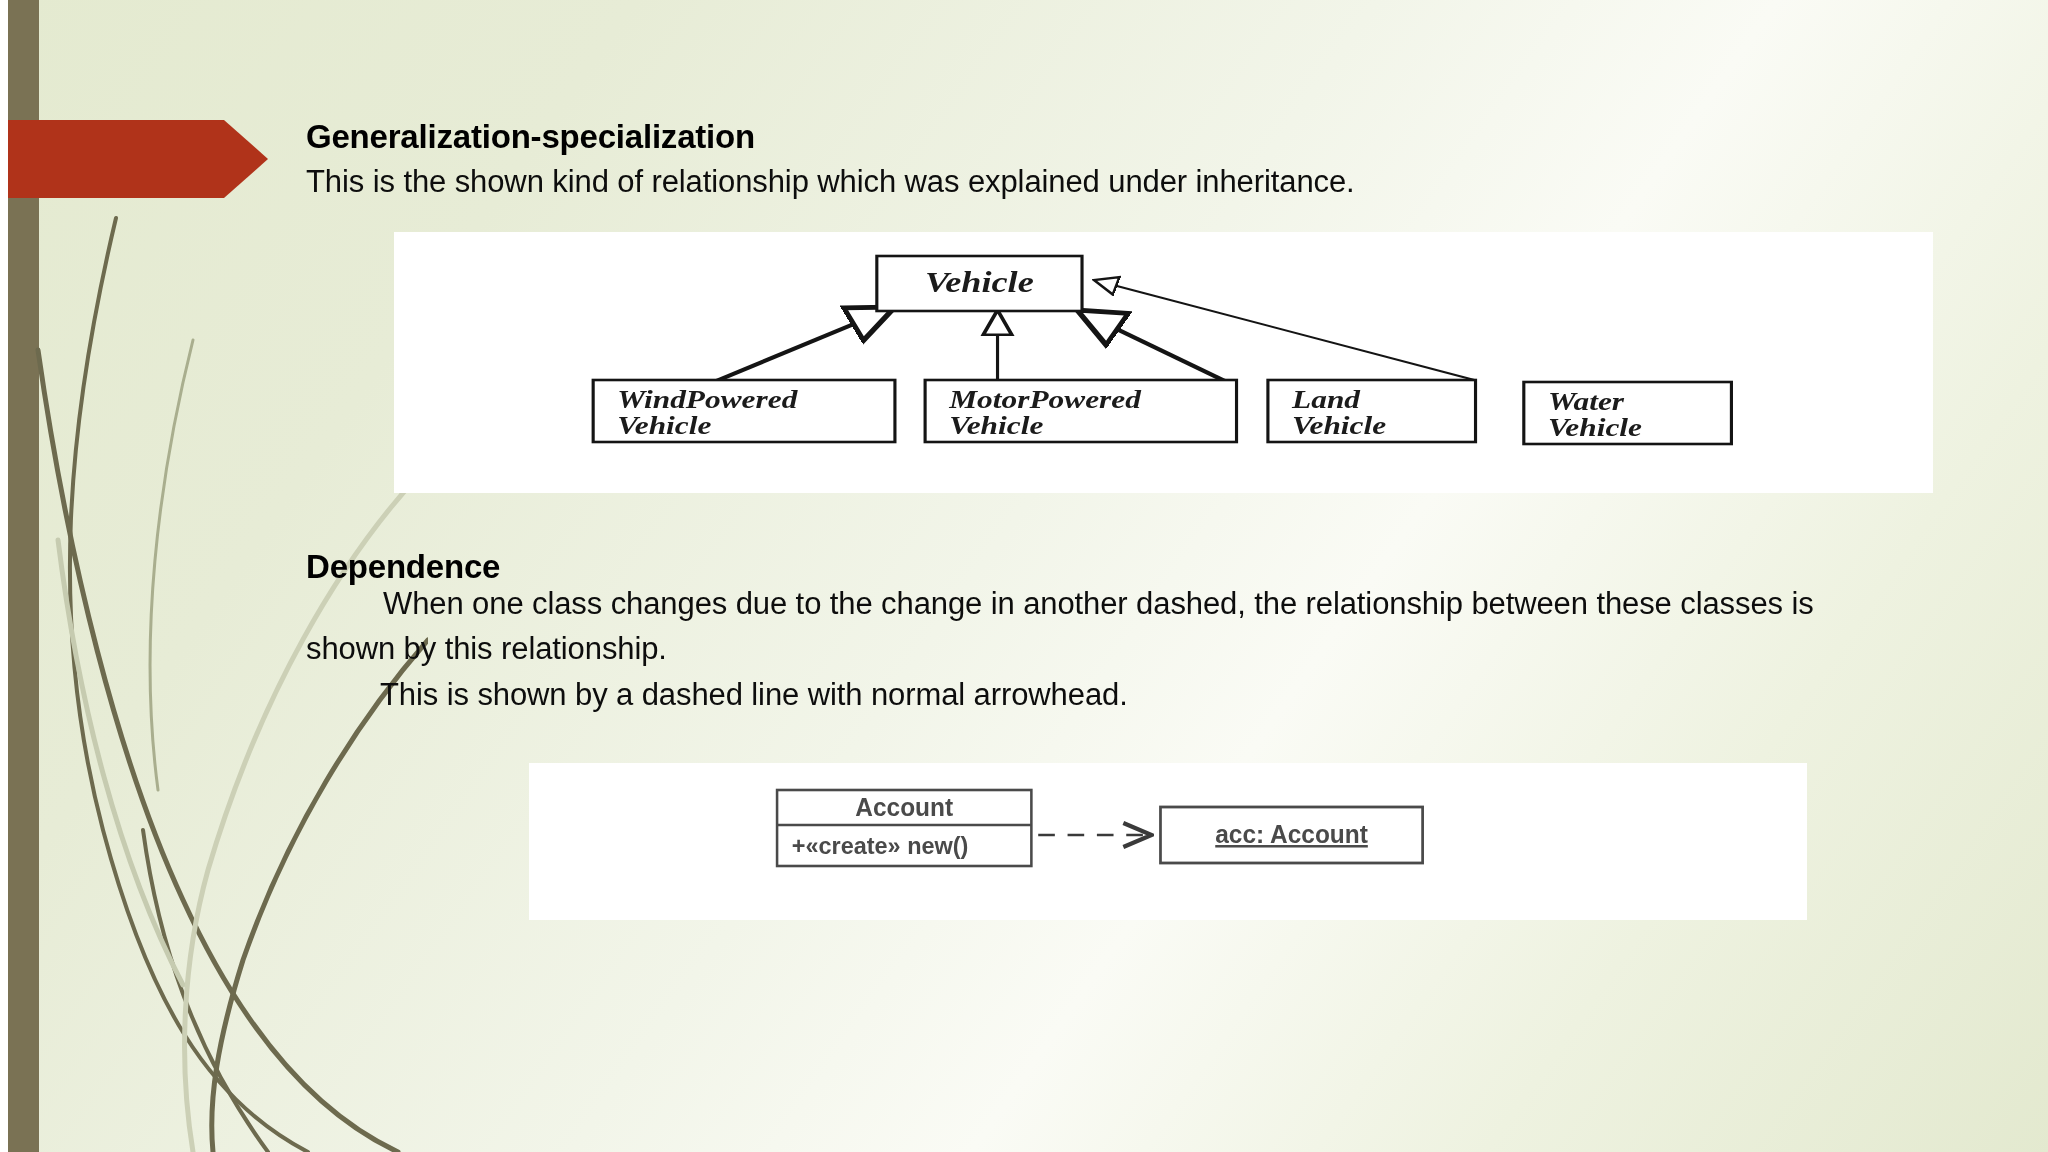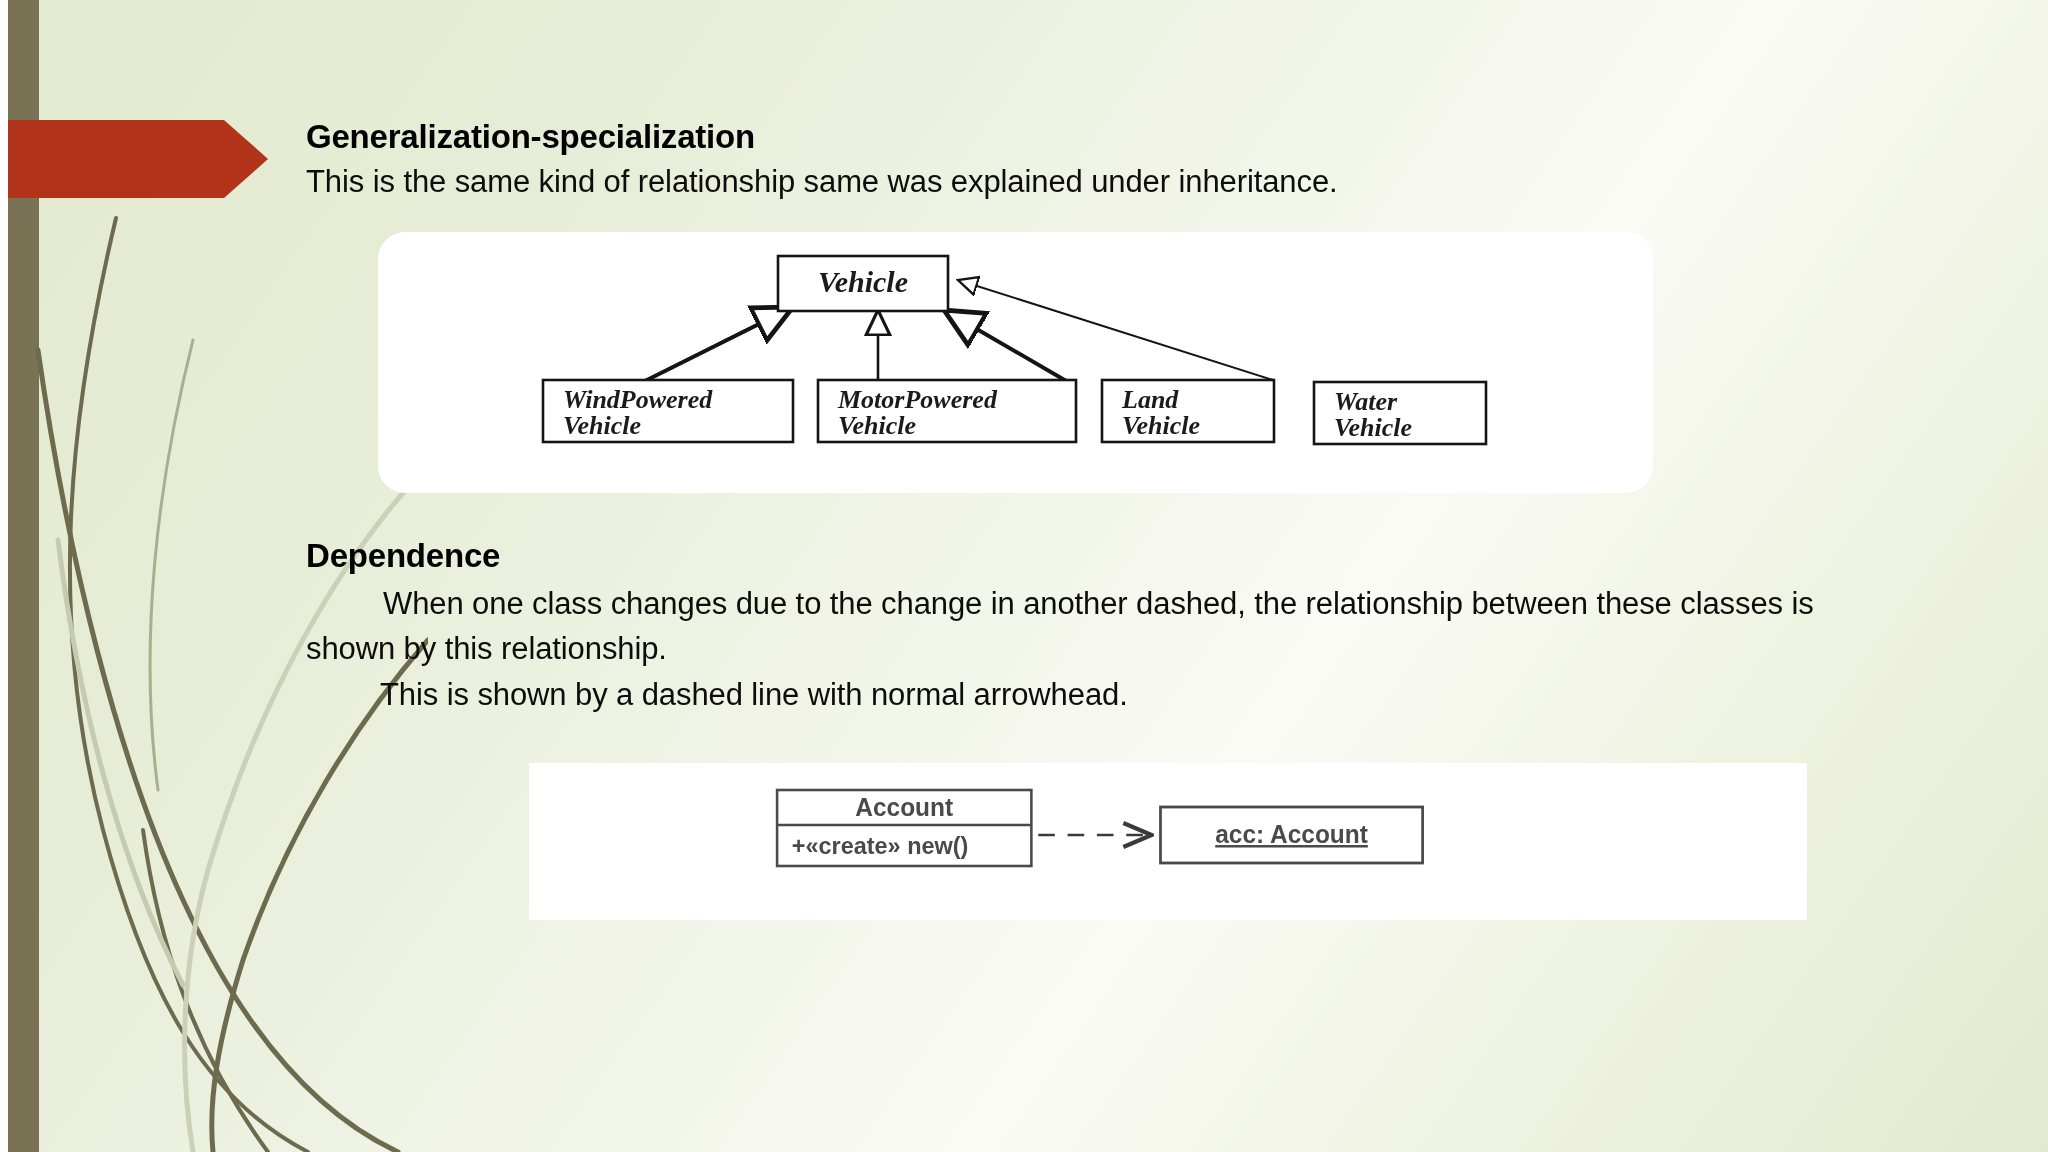--- a/index.html
+++ b/index.html
@@ -48,31 +48,31 @@
   }
   .body-line {
     position: absolute;
     color: #0d0d0d;
     font-size: 31px;
     letter-spacing: -0.1px;
     white-space: nowrap;
   }
   #h-gen { left: 298px; top: 118px; }
   #p-gen { left: 298px; top: 164px; }
-  #h-dep { left: 298px; top: 537px; text-align: center; }
+  #h-dep { left: 298px; top: 548px; text-align: center; }
   #p-dep1 { left: 375px; top: 586px; }
   #p-dep2 { left: 298px; top: 631px; }
   #p-dep3 { left: 372px; top: 677px; }
 
   
   .img-panel {
     position: absolute;
     background: #ffffff;
   }
-  #panel-gen { left: 370px; top: 232px; width: 1275px; height: 261px; border-radius: 27px; }
+  #panel-gen { left: 386px; top: 232px; width: 1539px; height: 261px; }
   #panel-dep { left: 521px; top: 763px; width: 1278px; height: 157px; padding-left: 28px; }
 
   .img-panel svg { display: block; width: 100%; height: 100%; }
 
   .uml-text-serif {
     font-family: "Liberation Serif", serif;
     font-style: italic;
     font-weight: bold;
     fill: #1b1b1b;
   }
@@ -97,21 +97,21 @@
       <path d="M50 540 C 70 700, 110 860, 175 985" stroke="#c6cbb0" stroke-width="5"></path>
       <path d="M420 465 C 330 560, 250 700, 200 870 C 175 960, 170 1060, 185 1152" stroke="#ccd0b6" stroke-width="5"></path>
       <path d="M420 640 C 350 720, 280 830, 235 960 C 210 1040, 200 1100, 205 1152" stroke="#6d6a4e" stroke-width="5"></path>
       <path d="M185 340 C 150 480, 130 640, 150 790" stroke="#a9ae8e" stroke-width="3"></path>
     </g>
   </svg>
 
   <div class="arrow-banner"></div>
 
   <div class="heading" id="h-gen">Generalization-specialization</div>
-  <div class="body-line" id="p-gen">This is the same kind of relationship same was explained under inheritance.</div>
+  <div class="body-line" id="p-gen">This is the shown kind of relationship which was explained under inheritance.</div>
 
   <div class="img-panel" id="panel-gen">
     <svg viewBox="0 0 1275 261" preserveAspectRatio="none">
       <defs>
         <marker id="hollowTri" viewBox="0 0 12 12" refX="11" refY="6" markerWidth="11" markerHeight="11" orient="auto-start-reverse">
           <path d="M0.5 1 L11 6 L0.5 11 z" fill="#ffffff" stroke="#141414" stroke-width="1.3"></path>
         </marker>
       </defs>
 
       <g stroke="#141414" fill="none">

